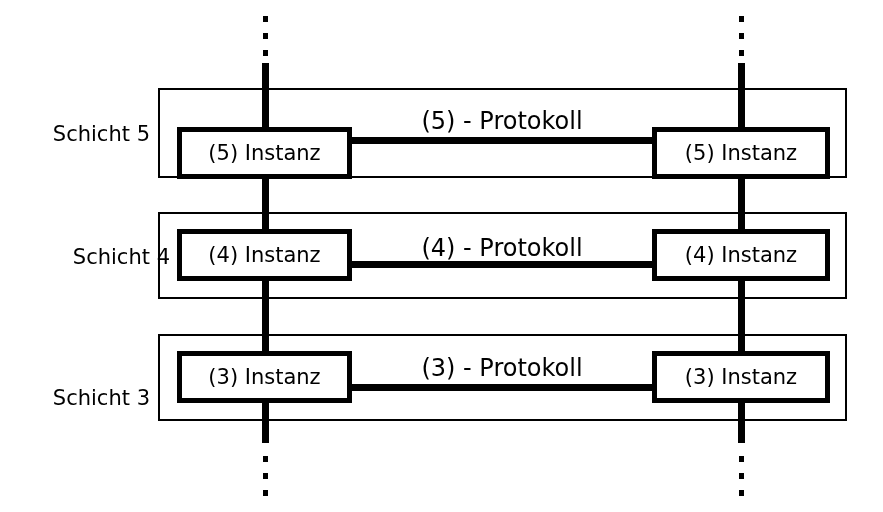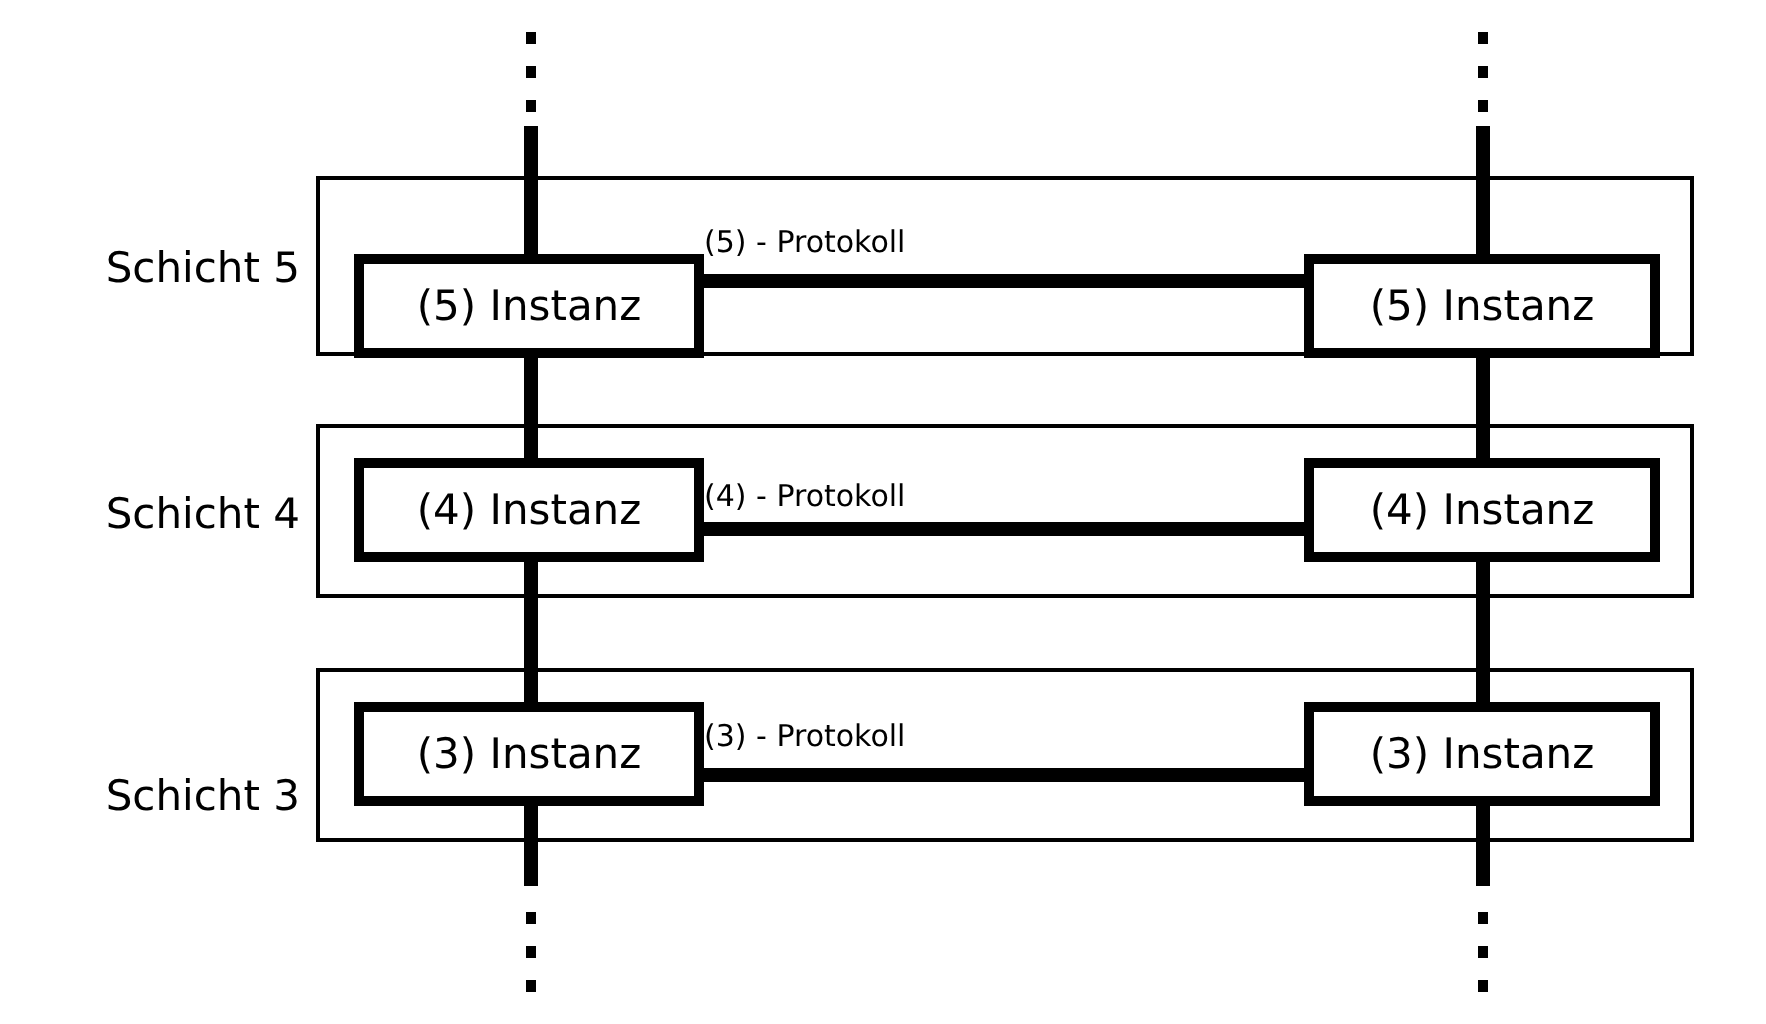--- a/index.html
+++ b/index.html
@@ -90,43 +90,43 @@
   .proto-line.p4 { top: 261px; }
   .proto-line.p3 { top: 384px; }
 
   
   .proto-label {
     position: absolute;
     left: 352px;
     width: 300px;
     height: 27px;
     line-height: 27px;
-    text-align: left;
-    font-size: 15px;
+    text-align: center;
+    font-size: 24px;
     z-index: 2;
     white-space: nowrap;
   }
   .proto-label.t5 { top: 108px; }
   .proto-label.t4 { top: 235px; }
   .proto-label.t3 { top: 355px; }
 
   
   .side-label {
     position: absolute;
     left: 0;
     width: 150px;
     height: 28px;
     line-height: 28px;
     text-align: right;
     font-size: 21px;
     z-index: 2;
     white-space: nowrap;
   }
   .side-label.sl5 { top: 120px; }
-  .side-label.sl4 { top: 243px; }
+  .side-label.sl4 { top: 243px; padding-left: 20px; }
   .side-label.sl3 { top: 384px; }
 </style>
 </head>
 <body>
 
 <div class="canvas">
 
   <div class="vline left"></div>
   <div class="vline right"></div>
 

